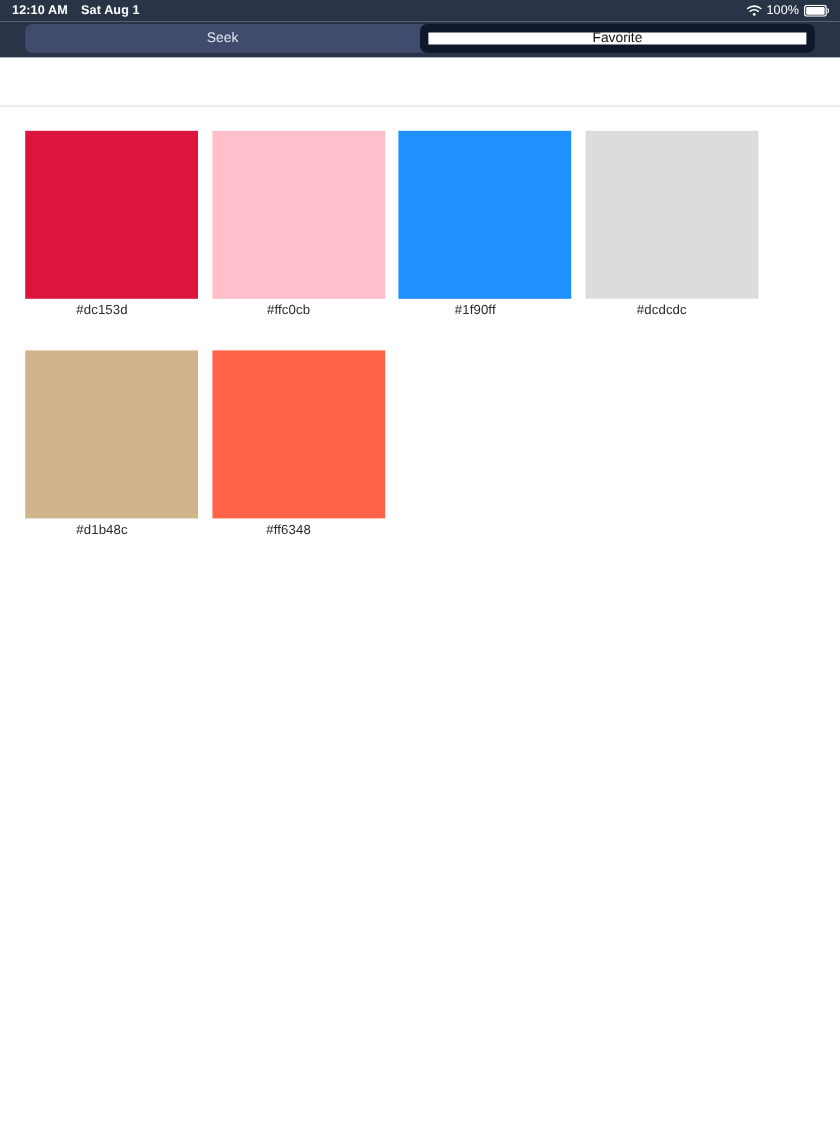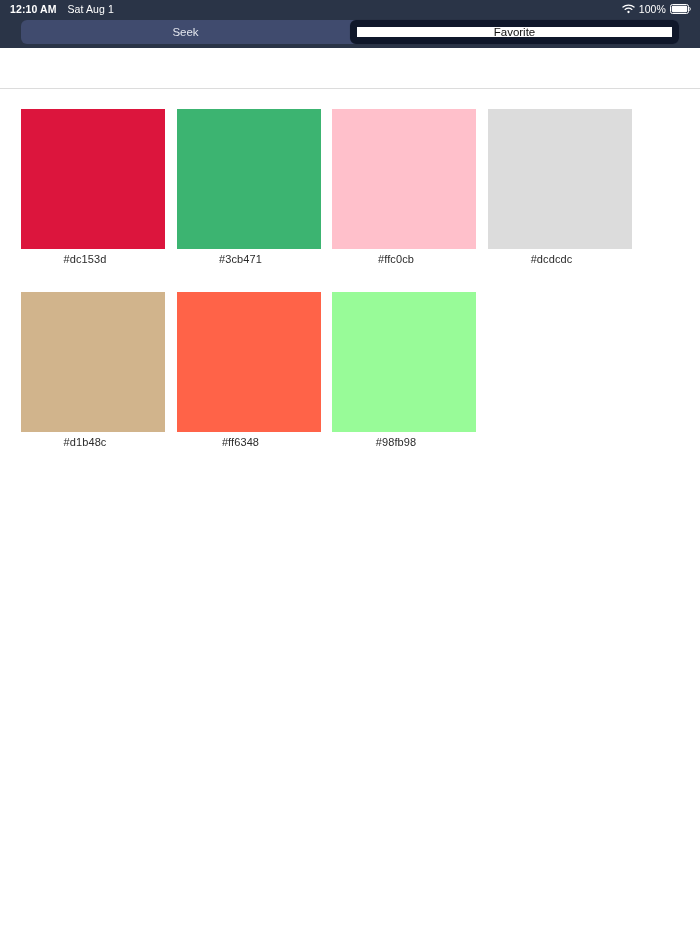--- a/index.html
+++ b/index.html
@@ -34,21 +34,21 @@
     gap: 11px;
     line-height: 1;
   }
   .status-right {
     display: flex;
     align-items: flex-end;
     gap: 4px;
     line-height: 1;
   }
   .status-time { font-weight: 700; letter-spacing: 0.1px; }
-  .status-date { font-weight: 400; letter-spacing: 0.1px; text-align: right; }
+  .status-date { font-weight: 700; letter-spacing: 0.1px; text-align: right; }
   .status-battery-pct { font-weight: 400; letter-spacing: 0.1px; }
 
   .wifi-icon { display: block; }
   .battery-icon { display: block; }
 
   
   .navbar {
     height: 30px;
     background: #2a3447;
     padding: 0 21px;
@@ -163,37 +163,33 @@
 
 <div class="subbar" style="border-bottom-color: rgb(220, 220, 220);"></div>
 
 <div class="content">
   <div class="grid" id="favorites-grid">
       <div class="swatch-cell">
         <div class="swatch-chip" style="background: rgb(220, 21, 61);"></div>
         <div class="swatch-label">#dc153d</div>
       </div>
       <div class="swatch-cell">
-        <div class="swatch-chip" style="background: rgb(60, 180, 113);"></div>
-        <div class="swatch-label">#3cb471</div>
+        <div class="swatch-chip" style="background: rgb(255, 192, 203);"></div>
+        <div class="swatch-label">#ffc0cb</div>
       </div>
       <div class="swatch-cell">
-        <div class="swatch-chip" style="background: rgb(255, 192, 203);"></div>
-        <div class="swatch-label">#ffc0cb</div>
+        <div class="swatch-chip" style="background: rgb(31, 144, 255);"></div>
+        <div class="swatch-label">#1f90ff</div>
       </div>
       <div class="swatch-cell">
         <div class="swatch-chip" style="background: rgb(220, 220, 220);"></div>
         <div class="swatch-label">#dcdcdc</div>
       </div>
       <div class="swatch-cell">
         <div class="swatch-chip" style="background: rgb(209, 180, 140);"></div>
         <div class="swatch-label">#d1b48c</div>
       </div>
       <div class="swatch-cell">
         <div class="swatch-chip" style="background: rgb(255, 99, 72);"></div>
         <div class="swatch-label">#ff6348</div>
       </div>
-      <div class="swatch-cell">
-        <div class="swatch-chip" style="background: rgb(152, 251, 152);"></div>
-        <div class="swatch-label">#98fb98</div>
-      </div>
     </div>
 </div>
 
 </body></html>

